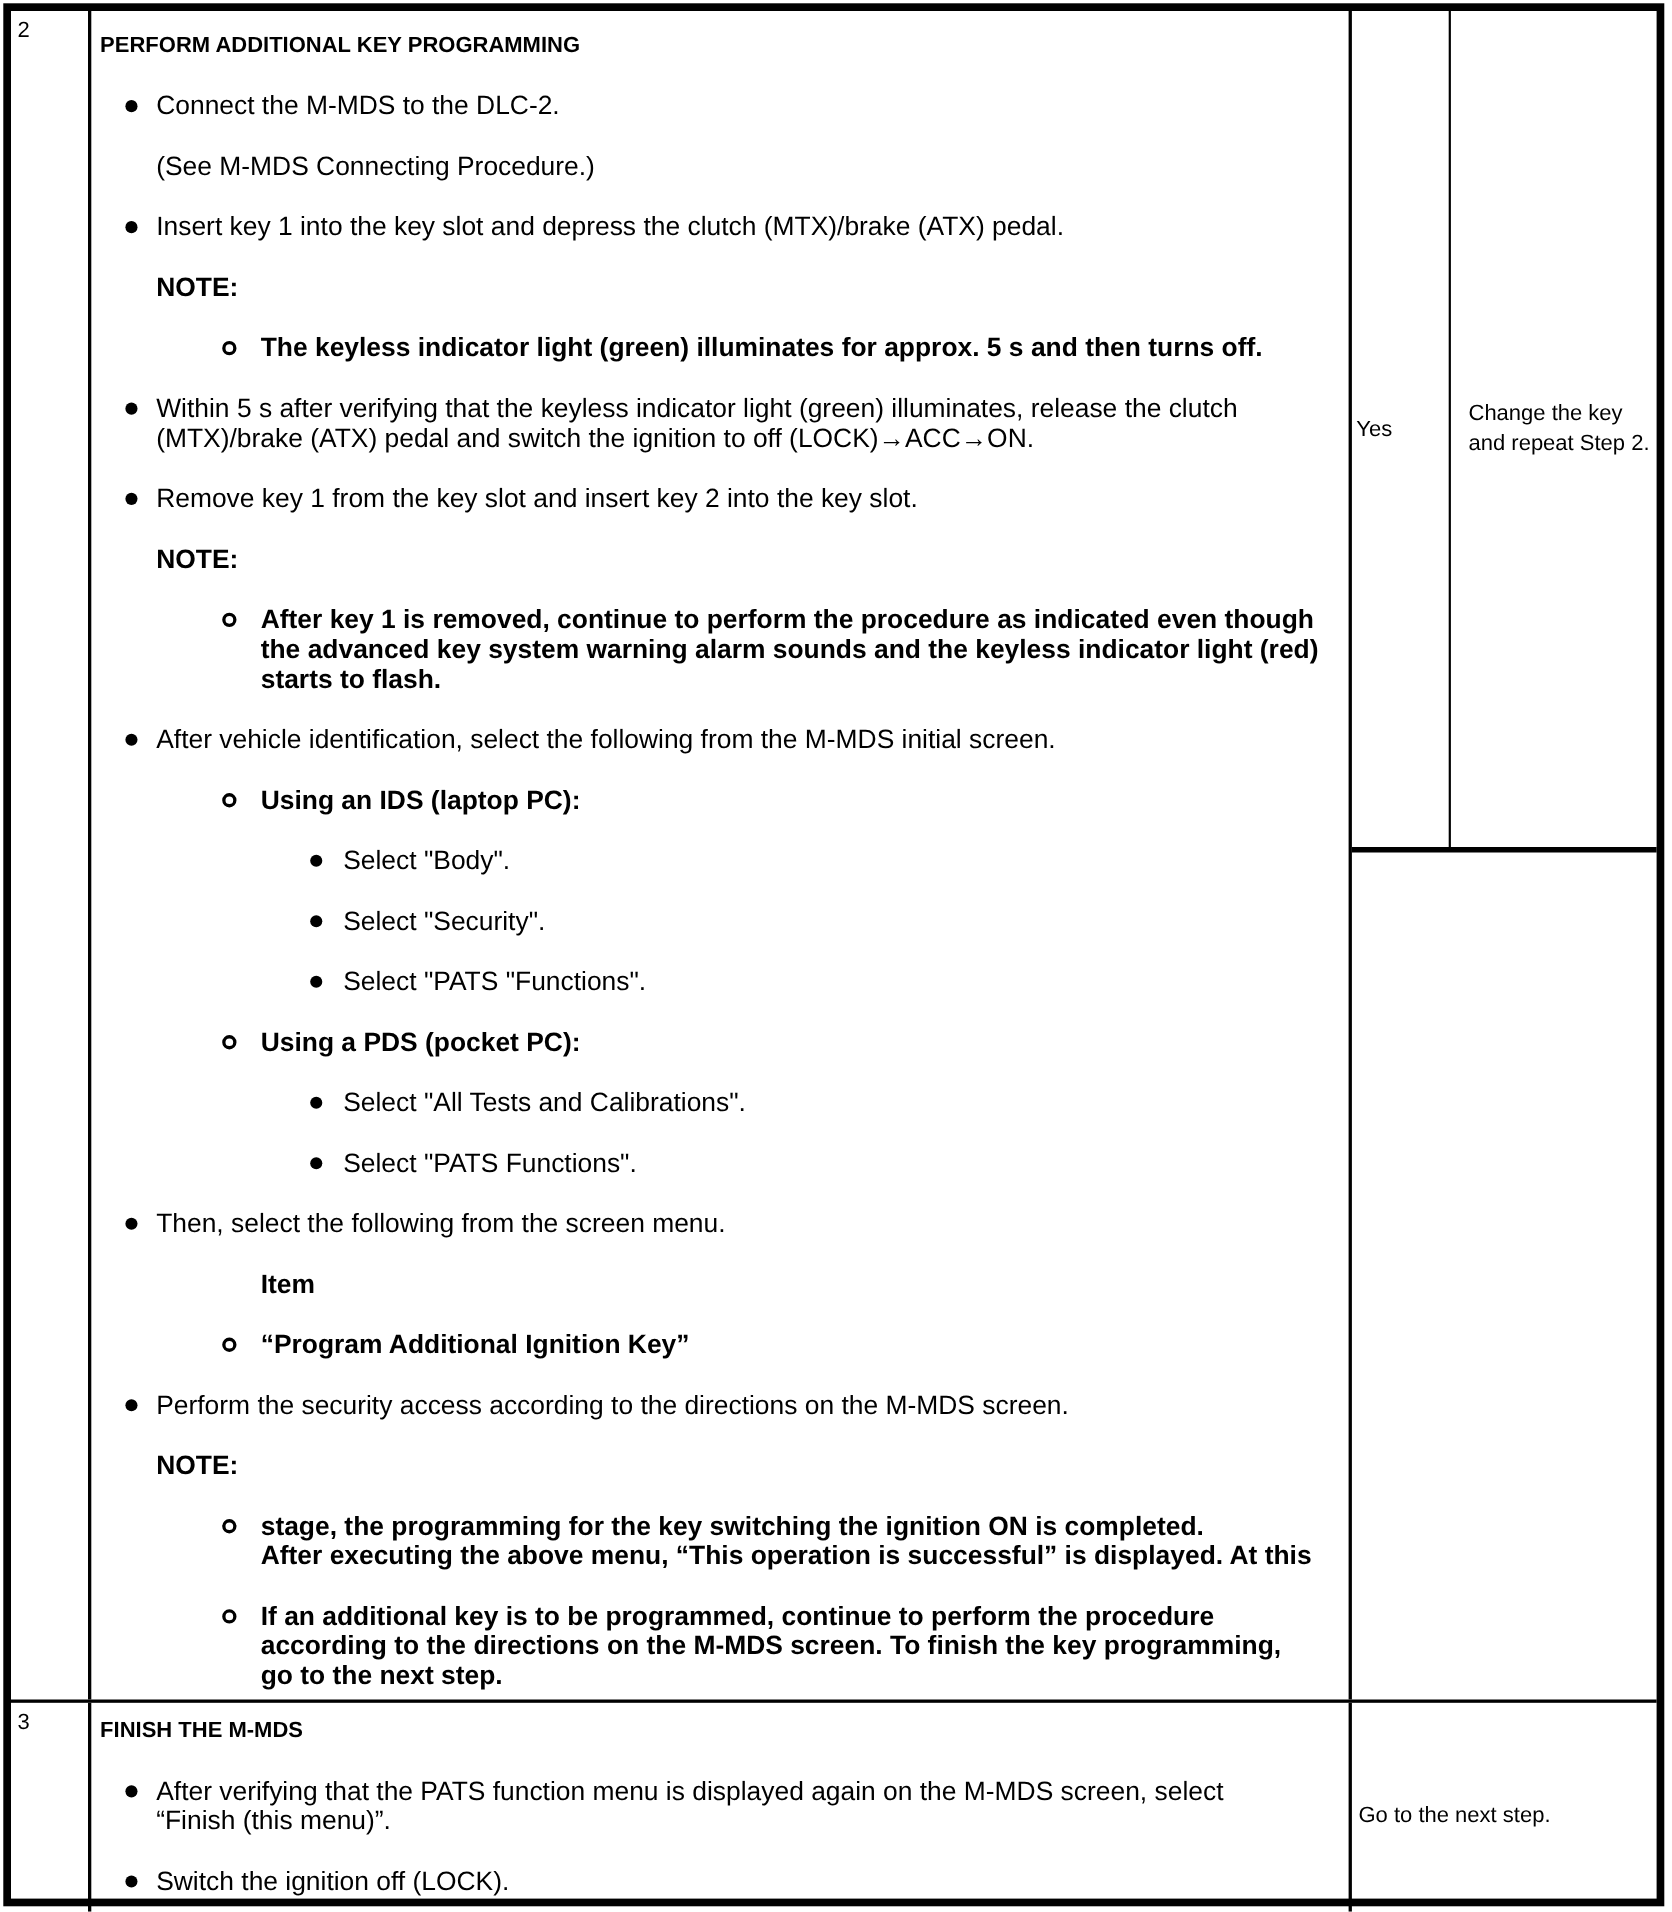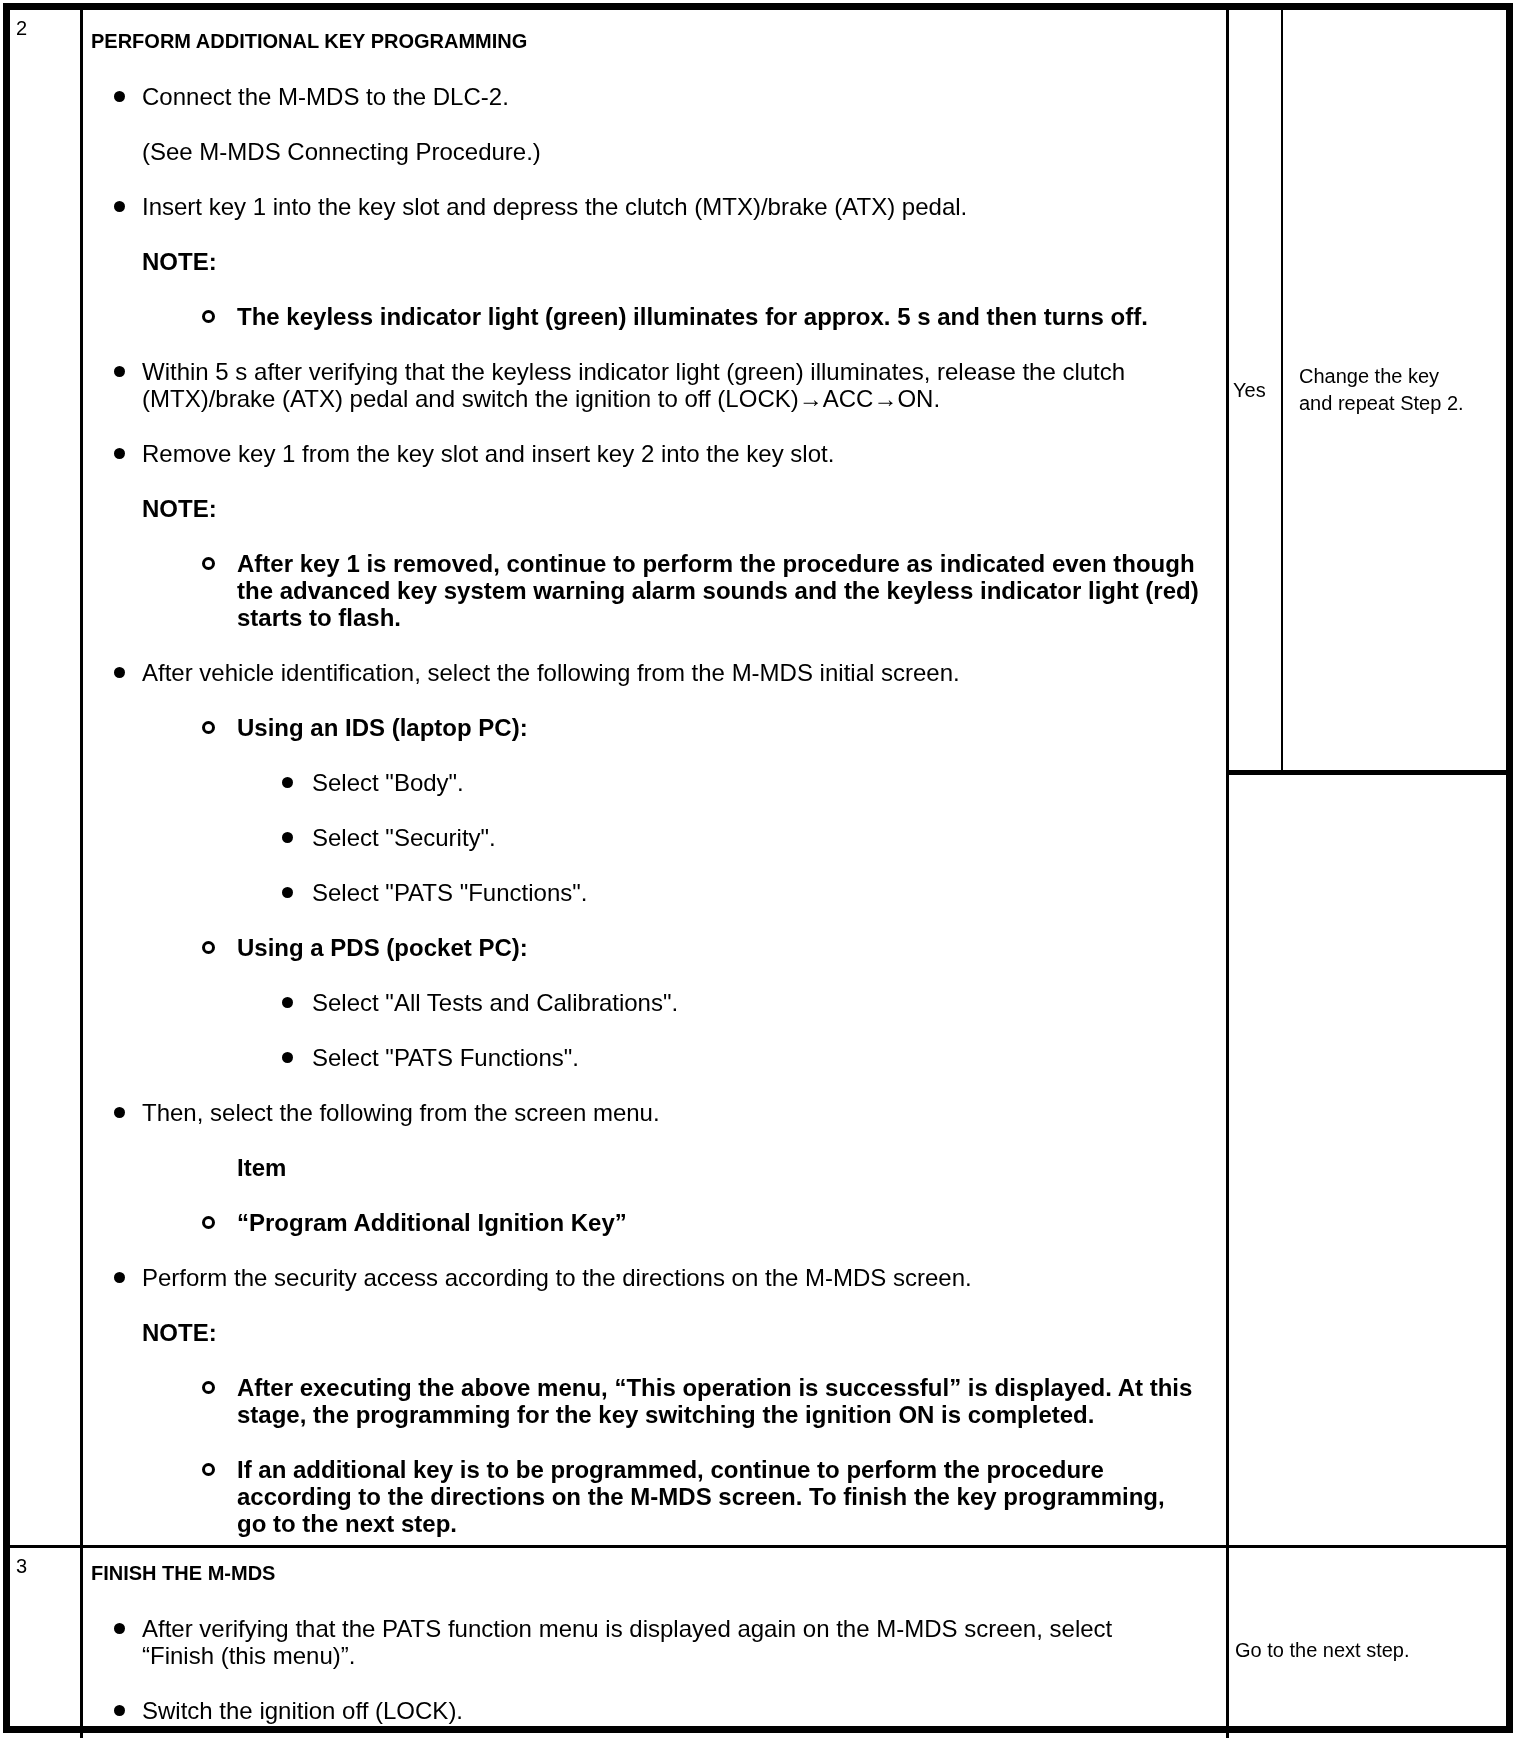--- a/index.html
+++ b/index.html
@@ -49,21 +49,21 @@
     overflow: hidden;
   }
   .right-block {
     width: 280px;
     flex: 0 0 280px;
     border-left: 3px solid #000;
     box-sizing: border-box;
     display: flex;
     flex-direction: column;
   }
-  .decision { display: flex; box-sizing: border-box; }
+  .decision { display: flex; box-sizing: border-box; gap: 36px; }
   .decision-yes { height: 765px; border-bottom: 5px solid #000; }
   .decision-no { flex: 1; }
   .answer-cell {
     width: 52px;
     flex: 0 0 52px;
     display: flex;
     align-items: center;
     box-sizing: border-box;
     padding-left: 4px;
     font-size: 20px;
@@ -331,22 +331,22 @@
           <div class="txt plain1 bold">
               <div class="ln">NOTE:</div>
             </div>
         </div>
 
         <div class="item l2">
           <span class="mk2">
               <i class="ring"></i>
             </span>
           <div class="txt">
+            <div class="ln">stage, the programming for the key switching the ignition ON is completed.</div>
             <div class="ln">After executing the above menu, “This operation is successful” is displayed. At this</div>
-            <div class="ln">stage, the programming for the key switching the ignition ON is completed.</div>
           </div>
         </div>
 
         <div class="item l2">
           <span class="mk2">
               <i class="ring"></i>
             </span>
           <div class="txt">
             <div class="ln">If an additional key is to be programmed, continue to perform the procedure</div>
             <div class="ln">according to the directions on the M-MDS screen. To finish the key programming,</div>

